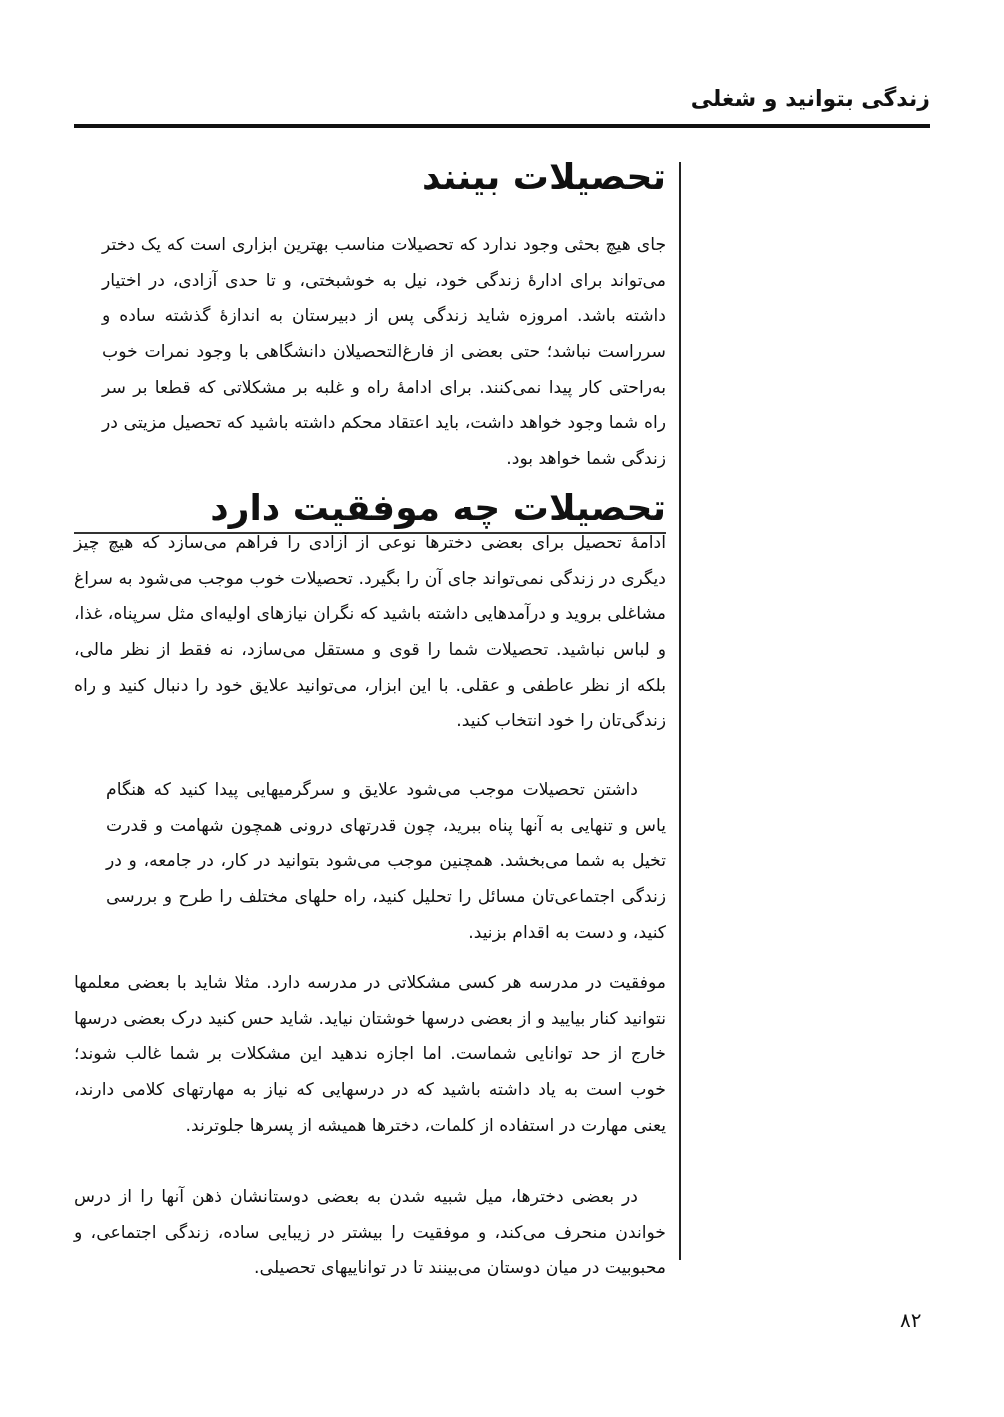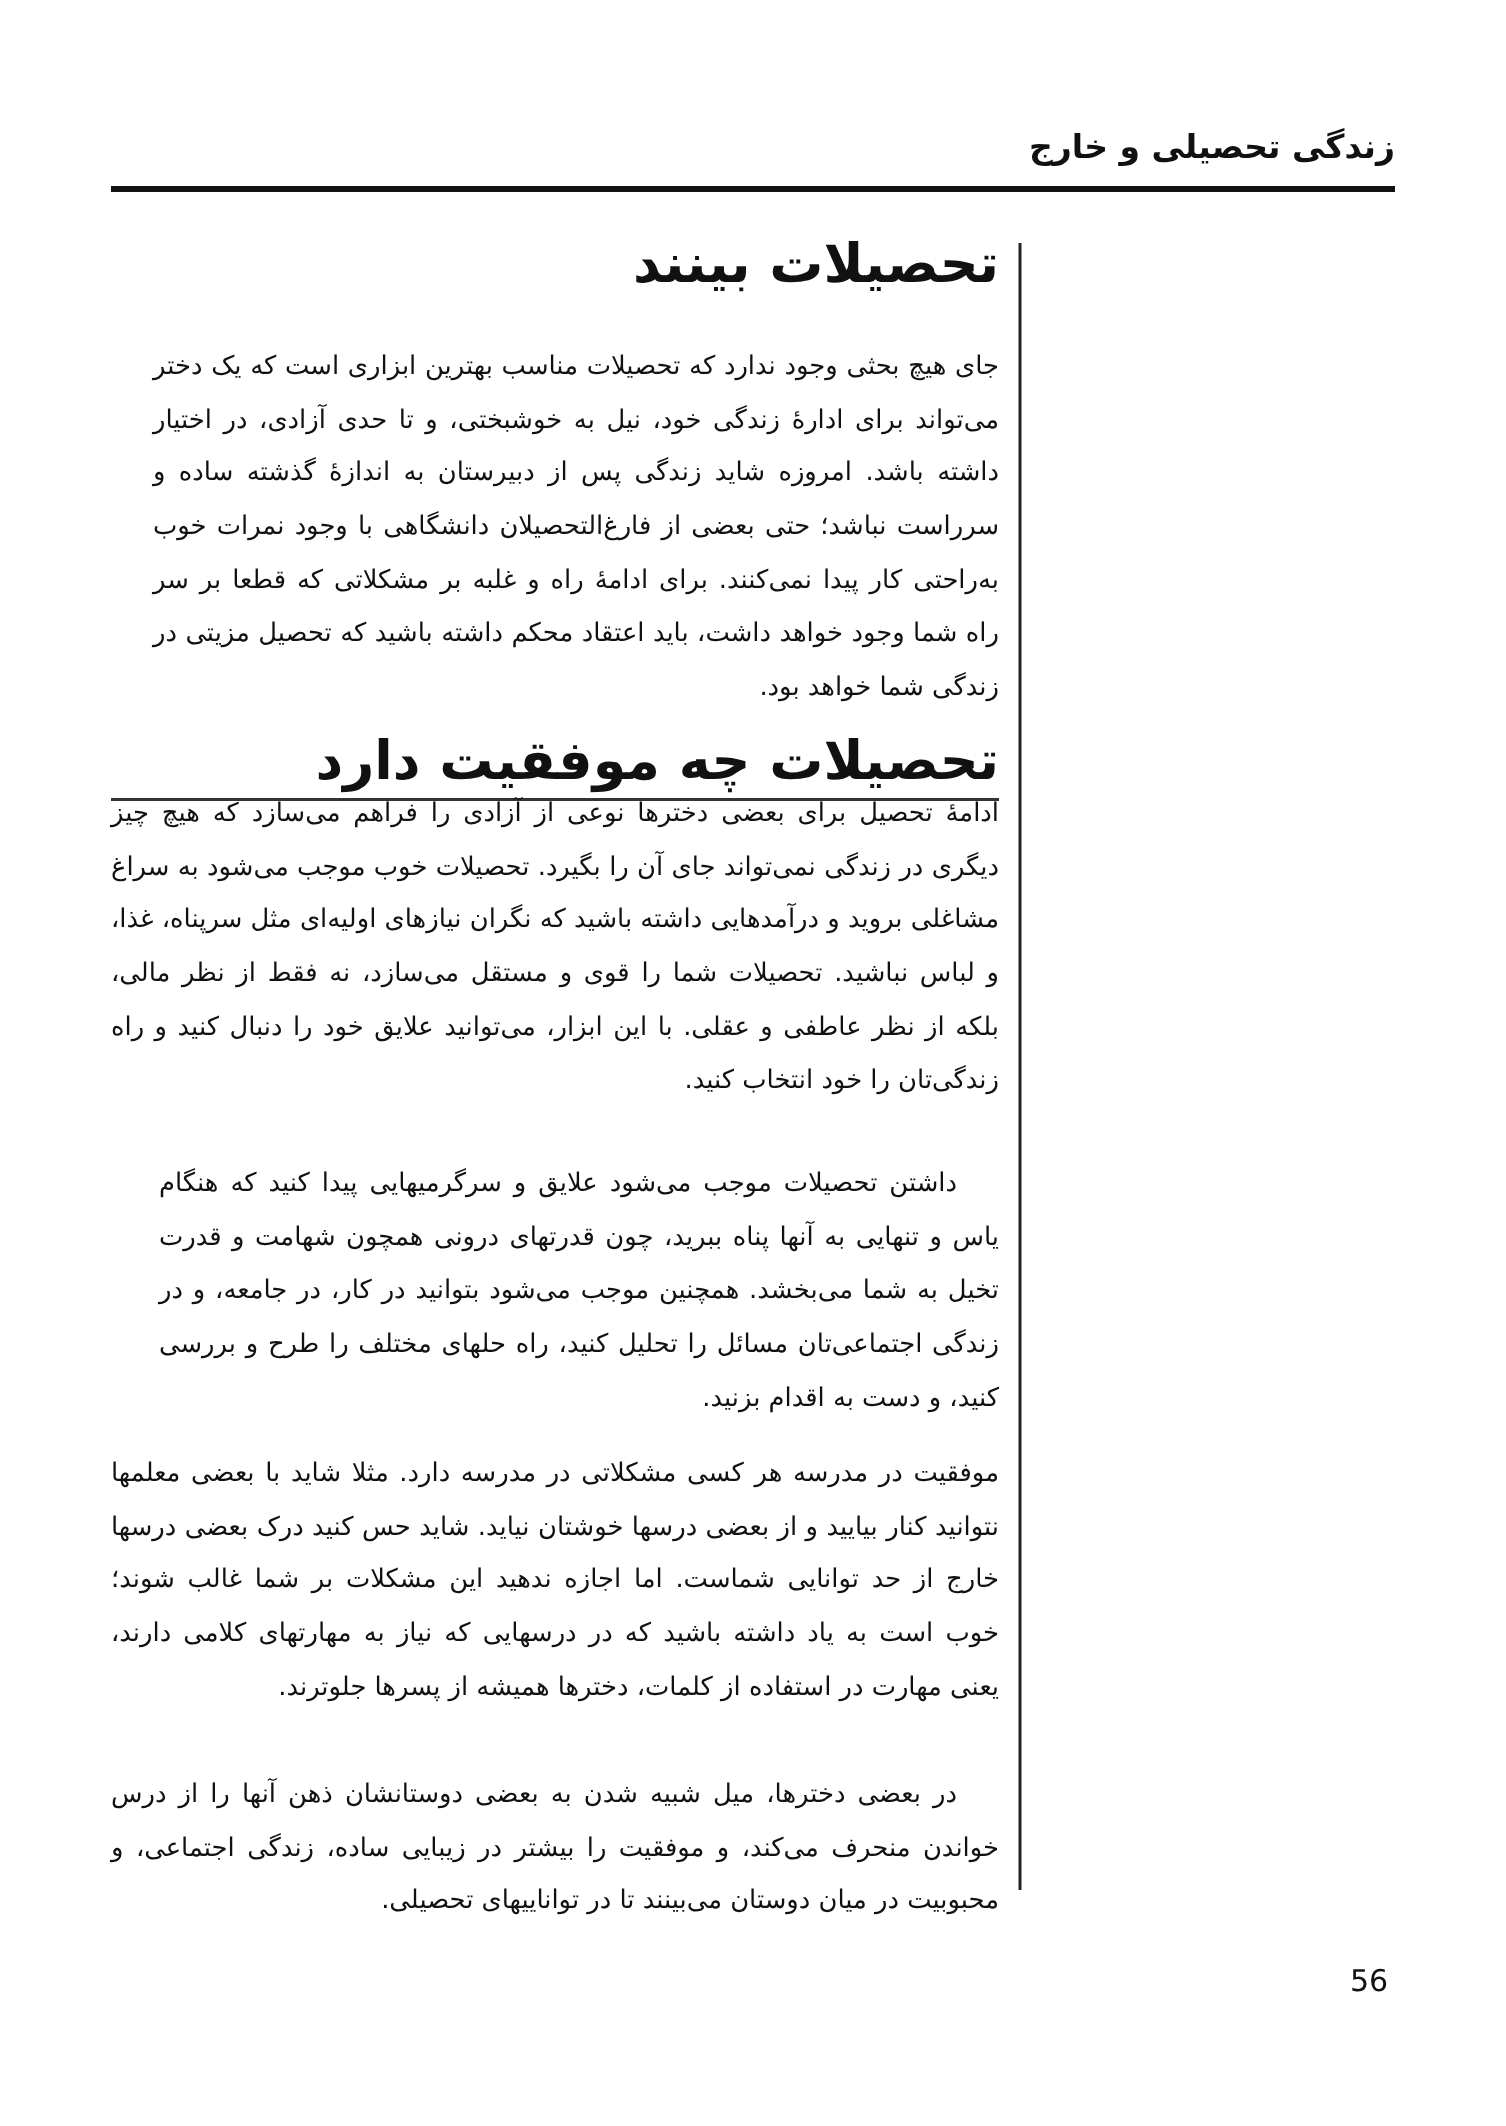--- a/index.html
+++ b/index.html
@@ -17,30 +17,30 @@
     .p2 { top: 508px; }
     .p3 { top: 755px; text-indent: 28px; margin-left: 32px; }
     .p4 { top: 948px; }
     .p5 { top: 1162px; text-indent: 28px; }
     .lead { font-weight: normal; }
     .page-number { position: absolute; left: 900px; top: 1308px; font-size: 20px; font-family: "DejaVu Sans", sans-serif; direction: rtl; }
   </style>
 </head>
 <body>
 
-<div class="running-head">زندگی تحصیلی و خارج</div>
+<div class="running-head">زندگی بتوانید و شغلی</div>
 <div class="head-rule"></div>
 <div class="vrule"></div>
 
 <div class="column">
   <div class="h1 h1-a">تحصیلات بینند</div>
   <p class="para p1">جای هیچ بحثی وجود ندارد که تحصیلات مناسب بهترین ابزاری است که یک دختر می‌تواند برای ادارهٔ زندگی خود، نیل به خوشبختی، و تا حدی آزادی، در اختیار داشته باشد. امروزه شاید زندگی پس از دبیرستان به اندازهٔ گذشته ساده و سرراست نباشد؛ حتی بعضی از فارغ‌التحصیلان دانشگاهی با وجود نمرات خوب به‌راحتی کار پیدا نمی‌کنند. برای ادامهٔ راه و غلبه بر مشکلاتی که قطعا بر سر راه شما وجود خواهد داشت، باید اعتقاد محکم داشته باشید که تحصیل مزیتی در زندگی شما خواهد بود.</p>
 
   <div class="h1 h1-b">تحصیلات چه موفقیت دارد</div>
   <div class="h-rule"></div>
   <p class="para p2">ادامهٔ تحصیل برای بعضی دخترها نوعی از آزادی را فراهم می‌سازد که هیچ چیز دیگری در زندگی نمی‌تواند جای آن را بگیرد. تحصیلات خوب موجب می‌شود به سراغ مشاغلی بروید و درآمدهایی داشته باشید که نگران نیازهای اولیه‌ای مثل سرپناه، غذا، و لباس نباشید. تحصیلات شما را قوی و مستقل می‌سازد، نه فقط از نظر مالی، بلکه از نظر عاطفی و عقلی. با این ابزار، می‌توانید علایق خود را دنبال کنید و راه زندگی‌تان را خود انتخاب کنید.</p>
   <p class="para p3">داشتن تحصیلات موجب می‌شود علایق و سرگرمیهایی پیدا کنید که هنگام یاس و تنهایی به آنها پناه ببرید، چون قدرتهای درونی همچون شهامت و قدرت تخیل به شما می‌بخشد. همچنین موجب می‌شود بتوانید در کار، در جامعه، و در زندگی اجتماعی‌تان مسائل را تحلیل کنید، راه حلهای مختلف را طرح و بررسی کنید، و دست به اقدام بزنید.</p>
 
   <p class="para p4"><span class="lead">موفقیت در مدرسه</span><span> هر کسی مشکلاتی در مدرسه دارد. مثلا شاید با بعضی معلمها نتوانید کنار بیایید و از بعضی درسها خوشتان نیاید. شاید حس کنید درک بعضی درسها خارج از حد توانایی شماست. اما اجازه ندهید این مشکلات بر شما غالب شوند؛ خوب است به یاد داشته باشید که در درسهایی که نیاز به مهارتهای کلامی دارند، یعنی مهارت در استفاده از کلمات، دخترها همیشه از پسرها جلوترند.</span></p>
   <p class="para p5">در بعضی دخترها، میل شبیه شدن به بعضی دوستانشان ذهن آنها را از درس خواندن منحرف می‌کند، و موفقیت را بیشتر در زیبایی ساده، زندگی اجتماعی، و محبوبیت در میان دوستان می‌بینند تا در تواناییهای تحصیلی.</p>
 </div>
 
-<div class="page-number">56</div>
+<div class="page-number">۸۲</div>
 
 </body></html>

